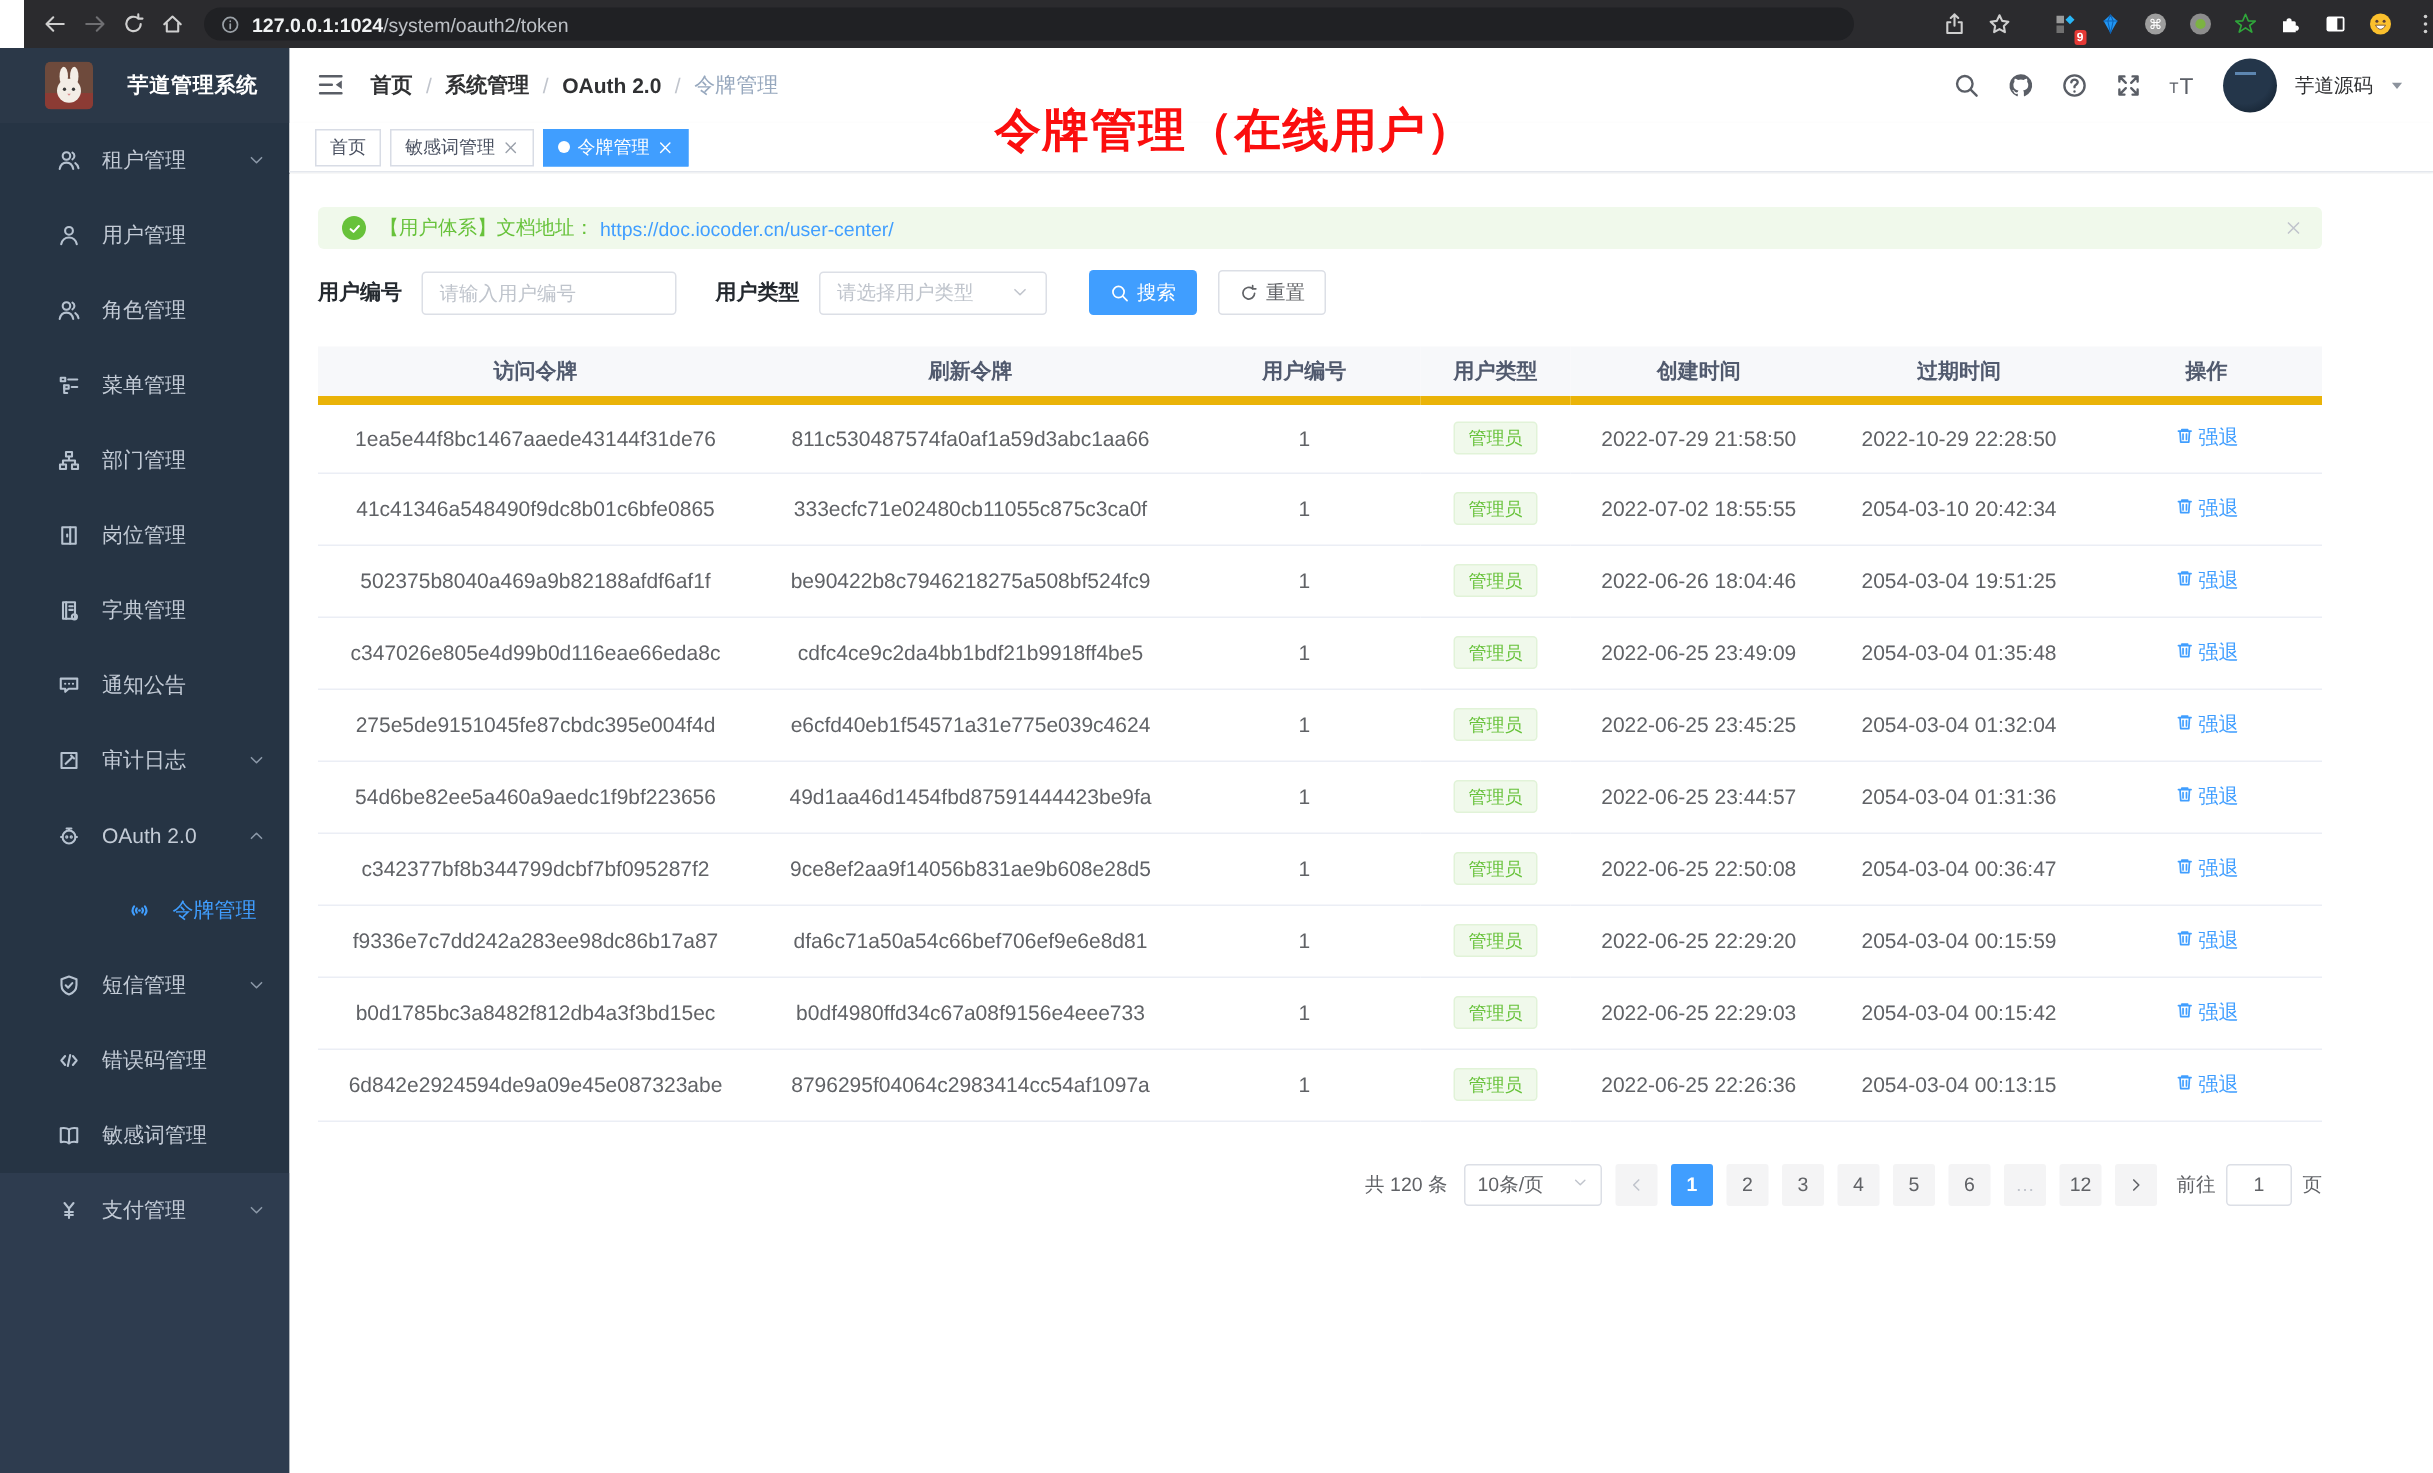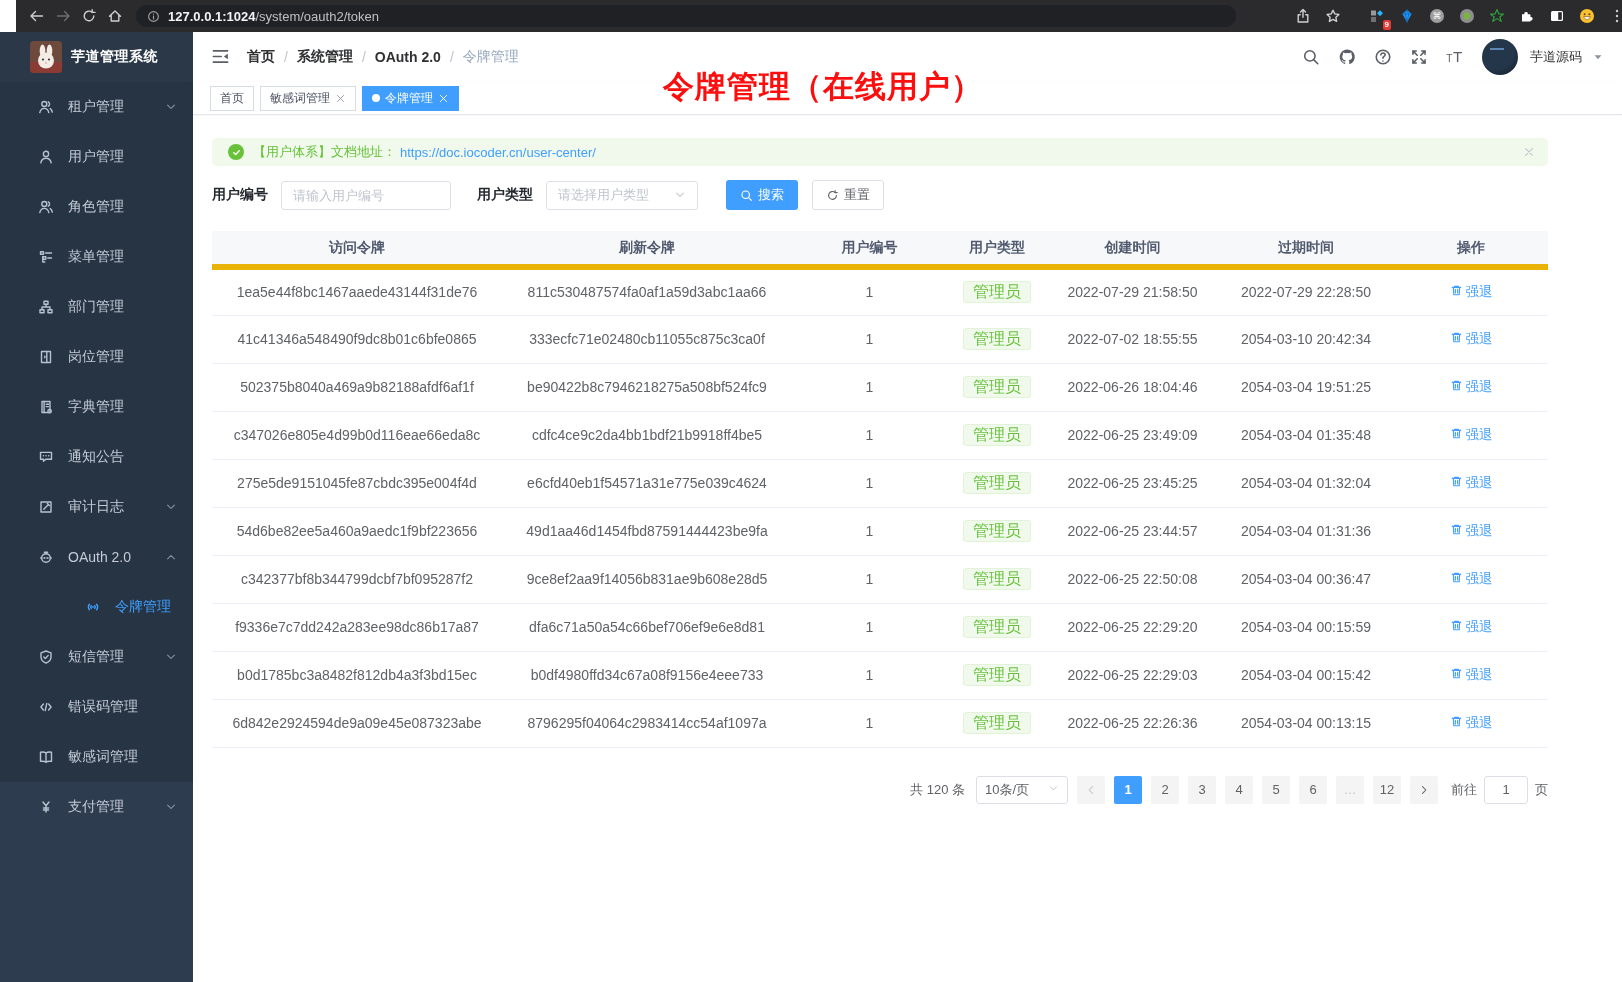--- a/index.html
+++ b/index.html
@@ -20,21 +20,21 @@
   .url-path { color:#bdc1c6; }
   .browser-right { margin-left:auto; display:flex; align-items:center; gap:4px; }
   .ext-sep { width:10px; }
   .ext-wrap { position:relative; }
   .ext-badge { position:absolute; right:-1px; bottom:-1px; background:#e53935; color:#fff; font-size:8px;
                line-height:10px; padding:0 2px; border-radius:2px; font-weight:700; }
 
   
   .sidebar { position:absolute; left:0; top:32px; width:193px; bottom:0; background:#263444;
              display:flex; flex-direction:column; }
-  .logo-row { height:50px; background:#2b3848; display:flex; align-items:center; padding-left:30px; gap:9px; flex:none; }
+  .logo-row { height:50px; background:#2b3848; display:flex; align-items:center; padding-left:30px; gap:23px; flex:none; }
   .logo-img { width:32px; height:32px; border-radius:4px; overflow:hidden; flex:none; }
   .logo-img svg { width:32px; height:32px; display:block; }
   .logo-title { color:#fff; font-size:14px; font-weight:700; letter-spacing:.5px; }
   .side-group-upper { flex:none; }
   .side-group-lower { flex:1; background:#2e3c4f; }
   .side-item { height:50px; display:flex; align-items:center; padding-left:38px; color:#c3cbd6;
                font-size:14px; cursor:pointer; position:relative; }
   .side-item .s-icon { width:16px; height:16px; margin-right:14px; display:flex; flex:none; color:#b6c2d0; }
   .side-item .s-icon svg { width:16px; height:16px; }
   .side-item.sub { padding-left:85px; }
@@ -108,21 +108,21 @@
   .btn-primary { background:#409eff; color:#fff; margin-left:28px; }
   .btn-plain { background:#fff; color:#606266; border-color:#dcdfe6; }
 
   
   table.grid { margin-top:21px; border-collapse:collapse; width:1336px; table-layout:fixed; }
   table.grid th { height:36px; background:#f7f8fa; color:#515a6e; font-size:14px; font-weight:700;
                   text-align:center; border-bottom:6px solid #eab308; }
   table.grid td { height:48px; color:#606266; font-size:14px; text-align:center;
                   border-bottom:1px solid #ebeef5; white-space:nowrap; overflow:hidden; }
   .badge-success { display:inline-block; background:#f0f9eb; border:1px solid #e1f3d8; color:#67c23a;
-                   font-size:16px; border-radius:3px; padding:2px 9px; line-height:16px; }
+                   font-size:12px; border-radius:3px; padding:2px 9px; line-height:16px; }
   .action-link { color:#409eff; font-size:13.5px; cursor:pointer; display:inline-flex; align-items:center; gap:3px; }
   .action-link svg { width:13px; height:13px; }
 
   
   .pagination { margin-top:28px; display:flex; align-items:center; justify-content:flex-end;
                 gap:9px; color:#606266; font-size:13px; }
   .pg-total { margin-right:2px; }
   .pg-size { width:92px; height:28px; border:1px solid #dcdfe6; border-radius:3px; display:flex;
              align-items:center; justify-content:space-between; padding:0 8px; color:#606266; cursor:pointer; }
   .pg-size svg { width:11px; height:11px; color:#c0c4cc; }
@@ -592,21 +592,21 @@
             <th>操作</th>
           </tr>
         </thead>
       <tbody id="table-body">
           <tr>
             <td>1ea5e44f8bc1467aaede43144f31de76</td>
             <td>811c530487574fa0af1a59d3abc1aa66</td>
             <td>1</td>
             <td><span class="badge-success">管理员</span></td>
             <td>2022-07-29 21:58:50</td>
-            <td>2022-07-29 22:28:50</td>
+            <td>2022-10-29 22:28:50</td>
             <td><span class="action-link">
                 <span><svg viewBox="0 0 16 16" fill="none" stroke="currentColor" stroke-width="1.4" stroke-linecap="round" stroke-linejoin="round">
                     <path d="M2.8 4.2h10.4M5.6 4.2V3h4.8v1.2M4.1 4.2l.6 9h6.6l.6-9"></path>
                     <path d="M6.6 6.6v4.4M9.4 6.6v4.4"></path>
                   </svg></span>
                 <span>强退</span>
               </span></td>
           </tr>
           <tr>
             <td>41c41346a548490f9dc8b01c6bfe0865</td>

